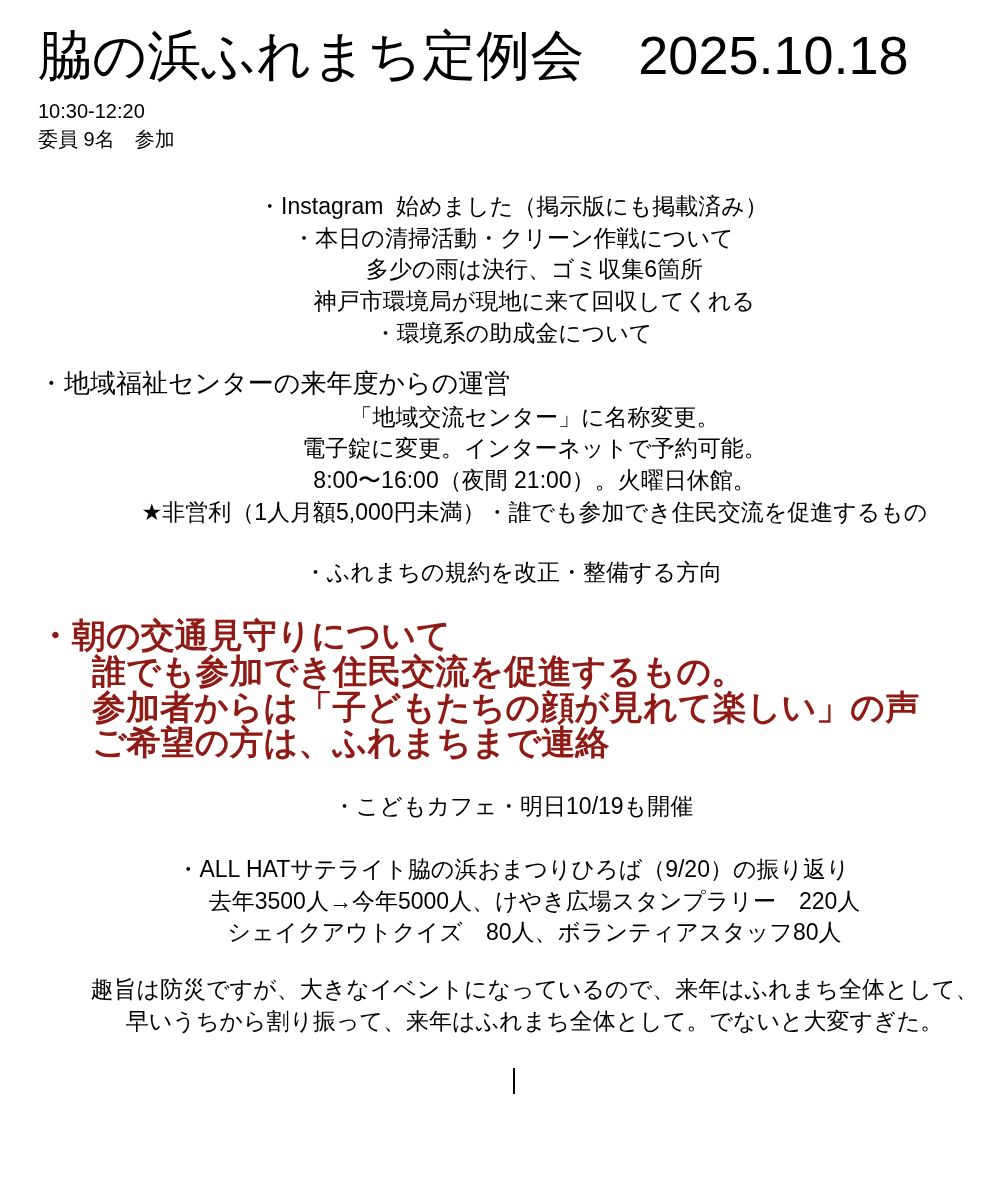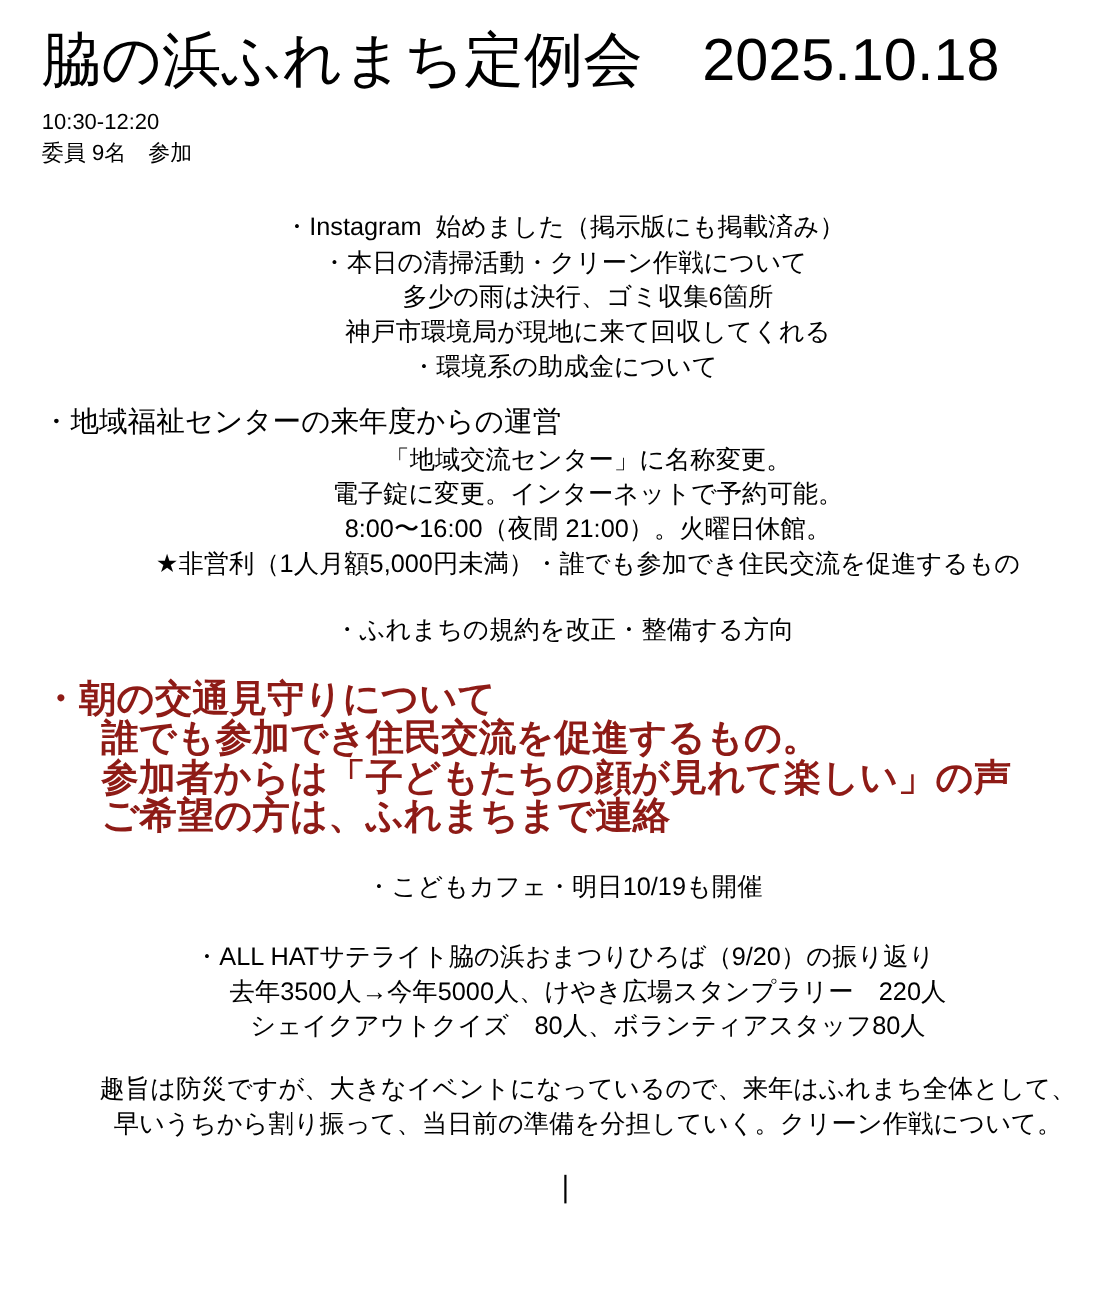--- a/index.html
+++ b/index.html
@@ -122,21 +122,21 @@
   <div>
     <div class="line">・ALL HATサテライト脇の浜おまつりひろば（9/20）の振り返り</div>
     <div class="line indent">去年3500人→今年5000人、けやき広場スタンプラリー　220人</div>
     <div class="line indent">シェイクアウトクイズ　80人、ボランティアスタッフ80人</div>
   </div>
 
   <div class="gap-25"></div>
 
   <div>
     <div class="line indent">趣旨は防災ですが、大きなイベントになっているので、来年はふれまち全体として、</div>
-    <div class="line indent">早いうちから割り振って、当日前の準備を分担していく。クリーン作戦について。</div>
+    <div class="line indent">早いうちから割り振って、来年はふれまち全体として。でないと大変すぎた。</div>
   </div>
 
   <div class="gap-30"></div>
 
   <div>
     <div class="line"><span class="caret"></span></div>
   </div>
 
 </div>
 

